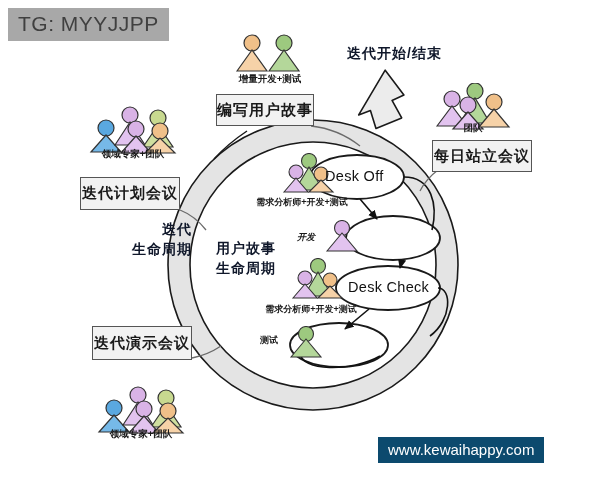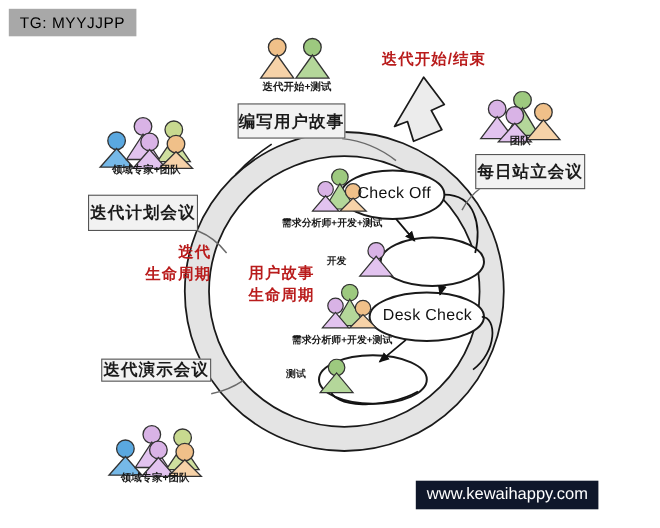--- a/index.html
+++ b/index.html
@@ -7,30 +7,30 @@
     width:600px;height:480px;
     background:#ffffff;
     font-family:"Liberation Sans","DejaVu Sans",sans-serif;
     overflow:hidden;
     position:relative;
   }
   #stage{position:absolute;left:0;top:0;width:600px;height:480px;}
 
   .tg-badge{
     position:absolute;left:8px;top:8px;
-    background:#a8a8a8;color:#000000;
-    font-size:14px;letter-spacing:.5px;
+    background:#a8a8a8;color:#404040;
+    font-size:21px;letter-spacing:.5px;
     padding:4px 10px 5px 10px;
     line-height:1.15;
     white-space:nowrap;
     font-family:"Liberation Sans","DejaVu Sans",sans-serif;
   }
   .wm-badge{
     position:absolute;left:378px;top:437px;
-    background:#0f172a;color:#ffffff;
+    background:#0c4a6e;color:#ffffff;
     font-size:15px;
     padding:4px 10px 5px 10px;
     line-height:1.15;
     white-space:nowrap;
   }
 
   
   .box{
     position:absolute;
     background:#f2f2f2;
@@ -54,21 +54,21 @@
     text-align:center;
     letter-spacing:0px;
   }
   .cap.tiny{font-size:9px;font-weight:bold;}
 
   
   .flabel{
     position:absolute;
     font-size:14px;
     font-weight:bold;
-    color:#b91c1c;
+    color:#0f172a;
     white-space:nowrap;
     letter-spacing:1px;
   }
   .flabel.two{
     line-height:1.45;
     text-align:right;
   }
 
   
   .nodetext{
@@ -218,59 +218,59 @@
     </g>
   </svg>
 
   <svg class="people" style="left:286px;top:326px;" width="40" height="34">
     <g stroke="#333" stroke-width="1.1">
       <circle cx="20" cy="8" r="7.5" fill="#9dc97f"></circle>
       <path d="M5,31 L20,13 L35,31 Z" fill="#b4d79a"></path>
     </g>
   </svg>
 
-  <div class="cap" style="left:227px;top:73px;width:86px;">迭代开始+测试</div>
+  <div class="cap" style="left:227px;top:73px;width:86px;">增量开发+测试</div>
 
   <div class="cap" style="left:450px;top:122px;width:46px;">团队</div>
 
   <div class="cap" style="left:83px;top:148px;width:100px;">领域专家+团队</div>
 
   <div class="cap" style="left:91px;top:428px;width:100px;">领域专家+团队</div>
 
   <div class="cap tiny" style="left:243px;top:196px;width:118px;">需求分析师+开发+测试</div>
 
-  <div class="cap tiny" style="left:292px;top:231px;width:28px;">开发</div>
+  <div class="cap tiny" style="left:292px;top:231px;width:28px;font-style:italic;">开发</div>
 
   <div class="cap tiny" style="left:252px;top:303px;width:118px;">需求分析师+开发+测试</div>
 
   <div class="cap tiny" style="left:255px;top:334px;width:28px;font-family:Liberation Serif, serif;">测试</div>
 
-  <div class="nodetext" style="left:325px;top:168px;">Check Off</div>
+  <div class="nodetext" style="left:325px;top:168px;">Desk Off</div>
 
 
   <div class="nodetext" style="left:348px;top:279px;">Desk Check</div>
 
 
   <div class="flabel" style="left:347px;top:45px;">迭代开始/结束</div>
 
   <div class="flabel two" style="left:100px;top:219px;width:92px;">
     <div>迭代</div>
     <div>生命周期</div>
   </div>
 
-  <div class="flabel two" style="left:206px;top:238px;width:80px;text-align:right;">
+  <div class="flabel two" style="left:206px;top:238px;width:80px;text-align:center;">
     <div>用户故事</div>
     <div>生命周期</div>
   </div>
 
   <div class="box" style="left:216px;top:94px;width:98px;height:32px;">编写用户故事</div>
 
   <div class="box" style="left:80px;top:177px;width:100px;height:33px;">迭代计划会议</div>
 
   <div class="box" style="left:432px;top:140px;width:100px;height:32px;">每日站立会议</div>
 
-  <div class="box" style="left:92px;top:326px;width:100px;height:21px;">迭代演示会议</div>
+  <div class="box" style="left:92px;top:326px;width:100px;height:34px;">迭代演示会议</div>
 
   <div class="tg-badge">TG: MYYJJPP</div>
 
   <div class="wm-badge">www.kewaihappy.com</div>
 
 </div>
 
 </body></html>

